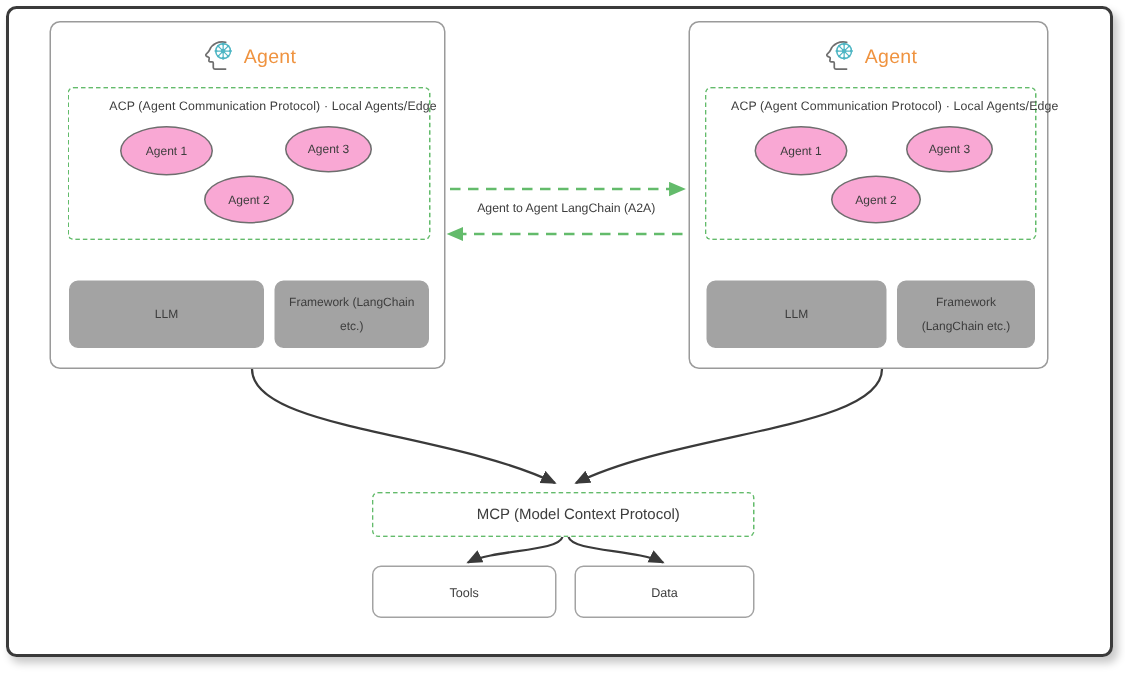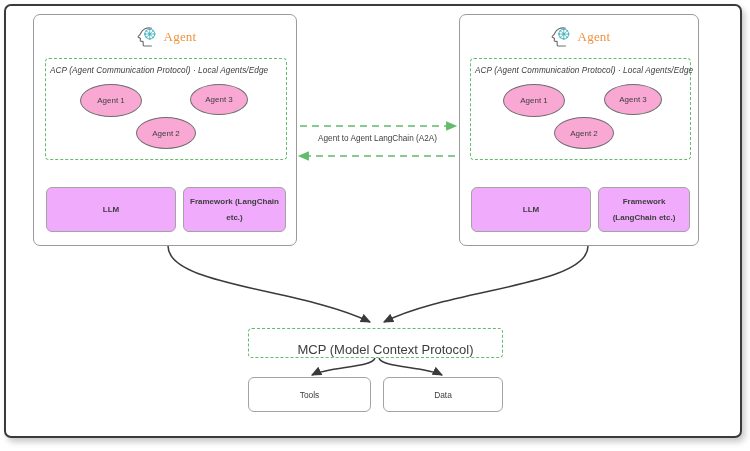--- a/index.html
+++ b/index.html
@@ -50,79 +50,78 @@
     height: 30px;
     display: flex;
     align-items: center;
     justify-content: center;
     gap: 4px;
   }
   .agent-header-label {
     color: #ef9340;
     font-size: 13px;
     letter-spacing: .2px;
-    font-family: Liberation Serif, serif;
+    font-family: Liberation Sans, sans-serif;
   }
   .head-icon { width: 26px; height: 26px; display:block; }
 
   .acp-box {
     position: absolute;
     box-sizing: border-box;
     border: 1.6px dashed #63bb6b;
     border-radius: 4px;
     background: transparent;
   }
   .acp-label {
     position: absolute;
     top: 7px;
-    left: 4px;
+    left: 16px;
     width: 100%;
+    text-align: center;
     font-size: 8.2px;
     color: #3d3d3d;
     letter-spacing: .1px;
-    font-style: italic;
   }
   .ellipse-node {
     position: absolute;
     box-sizing: border-box;
     border: 1.3px solid #6e6e6e;
     border-radius: 50%;
     background: #f9a8d4;
     display: flex;
     align-items: center;
     justify-content: center;
     font-size: 8px;
     color: #3d3d3d;
   }
   .sub-box {
     position: absolute;
     box-sizing: border-box;
     border: 1.4px solid #a3a3a3;
     border-radius: 6px;
-    background: #f0abfc;
+    background: #a3a3a3;
     display: flex;
     align-items: center;
     justify-content: center;
     text-align: center;
     font-size: 8px;
     color: #3d3d3d;
     line-height: 1.9;
     padding: 0 4px;
-    font-weight: bold;
   }
   .mcp-box {
     position: absolute;
     box-sizing: border-box;
     border: 1.6px dashed #63bb6b;
     border-radius: 4px;
     background: transparent;
     display: flex;
-    align-items: flex-end;
-    justify-content: center;
-    font-size: 13px;
+    align-items: center;
+    justify-content: center;
+    font-size: 10px;
     color: #3d3d3d;
     padding-left: 20px;
   }
   .leaf-box {
     position: absolute;
     box-sizing: border-box;
     border: 1.4px solid #a3a3a3;
     border-radius: 6px;
     background: #ffffff;
     display: flex;

